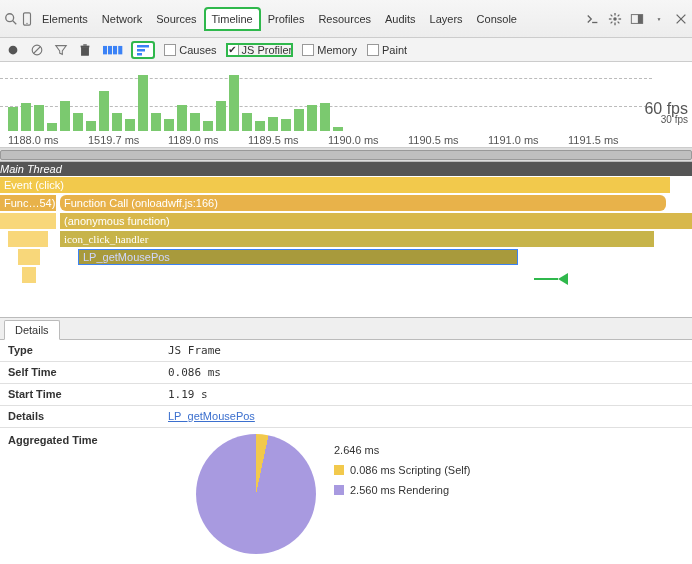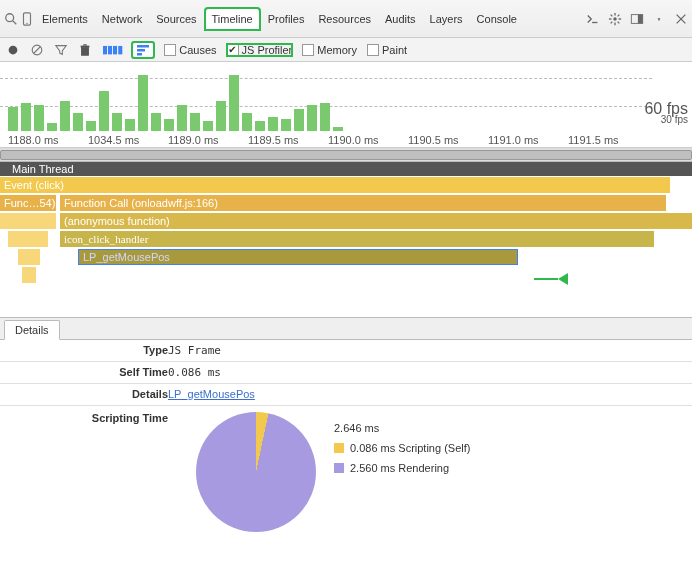--- a/index.html
+++ b/index.html
@@ -23,33 +23,33 @@
   .ov-bars .b { width:10px; background:#7bc96f; }
   .ov-ticks { position:absolute; bottom:0; left:8px; right:24px; display:flex; height:15px; align-items:center; color:#555;}
   .ov-ticks span { width:80px; text-align:left; }
   .fps-30 { position:absolute; right:4px; top:12px; font-size:10px; color:#555;margin-top:40px; }
   .fps-60 { position:absolute; right:4px; top:38px; font-size:16px; color:#555; }
   .fps-line { position:absolute; left:0; right:40px; border-top:1px dashed #bbb; }
   .scrollbar { height:14px; background:#ddd; border-bottom:1px solid #bbb; position:relative; }
   .scrollbar .thumb { position:absolute; top:2px; left:0; width:100%; height:10px; background:#bfbfbf; border:1px solid #999; border-radius:2px;}
   
   .flame-area { background:#fff; position:relative; }
-  .main-th { background:#555; color:#fff; padding:1px 12px; font-size:11px; }
+  .main-th { background:#555; color:#fff; padding:1px 0; font-size:11px;font-style:italic; }
   .row { height:18px; display:flex; align-items:center; position:relative; }
   .bar { height:16px; font-size:11px; color:#fff; padding:0 4px; display:flex; align-items:center; overflow:hidden; white-space:nowrap; position:absolute; }
   .ev-yellow { background:#f2c94c; color:#fff;}
   .ev-orange { background:#e8b24a; }
   .ev-gold { background:#d8b84b; }
   .ev-olive { background:#c7b44a; color:#fff;}
   .ev-sel { background:#a89a3c; border:1px solid #3b82f6; color:#cfd7ff;}
   .ev-purple { background:#9a8fe0; }
   .red-tri { position:absolute; width:0; height:0; border-left:8px solid transparent; border-top:8px solid #e53935; }
   .flame-gutter { background:#f8d77a; }
   
-  .details-wrap { border-top:1px solid #bbb;text-align:right; }
+  .details-wrap { border-top:1px solid #bbb; }
   .details-tabrow { display:flex; border-bottom:1px solid #bbb; background:#efefef;}
   .details-tabrow .dt { padding:3px 10px; font-size:11px; border:1px solid #bbb; border-bottom:1px solid #fff; border-radius:2px 2px 0 0; background:#fff; margin:2px 0 -1px 4px; }
   .kv { display:flex; border-bottom:1px solid #e0e0e0; padding:4px 8px; }
   .kv .k { width:160px; font-weight:bold; color:#333; }
   .kv .v { font-family: Menlo, monospace; font-size:11px; color:#333; }
   .kv .v a { color:#3b6fce; text-decoration:underline; }
   .agg { display:flex; padding:6px 8px; gap:18px; }
   .pie { position:relative; width:120px; height:120px; border-radius:50%; background: conic-gradient(#f2c94c 0deg 12deg, #a89ae0 12deg 360deg); margin-left:10px; }
   .legend { display:flex; flex-direction:column; gap:8px; font-family:Menlo,monospace; font-size:11px; padding-top:10px; }
   .legend .lrow { display:flex; align-items:center; gap:6px;}
@@ -201,41 +201,41 @@
       <div class="b" style="height: 10px;"></div>
       <div class="b" style="height: 14px;"></div>
       <div class="b" style="height: 12px;"></div>
       <div class="b" style="height: 22px;"></div>
       <div class="b" style="height: 26px;"></div>
       <div class="b" style="height: 28px;"></div>
       <div class="b" style="height: 4px;"></div>
     </div>
   <div class="ov-ticks" id="ovticks">
       <span>1188.0 ms</span>
-      <span>1034.5 ms</span>
+      <span>1519.7 ms</span>
       <span>1189.0 ms</span>
       <span>1189.5 ms</span>
       <span>1190.0 ms</span>
       <span>1190.5 ms</span>
       <span>1191.0 ms</span>
       <span>1191.5 ms</span>
     </div>
 </div>
 <div class="scrollbar">
     <div class="thumb"></div>
   </div>
 
 <div class="flame-area" style="height:155px;">
   <div class="main-th">Main Thread</div>
   <div class="row">
       <div class="bar ev-yellow" style="left:0; width:670px;">Event (click)</div>
     </div>
   <div class="row">
     <div class="bar ev-orange" style="left:0; width:56px;">Func…54)</div>
-    <div class="bar ev-orange" style="left:60px; width:606px;">Function Call (onloadwff.js:166)</div>
+    <div class="bar ev-orange" style="left:60px; width:606px;border-radius:6px;">Function Call (onloadwff.js:166)</div>
   </div>
   <div class="row">
     <div class="bar flame-gutter" style="left:0; width:56px;"></div>
     <div class="bar ev-gold" style="left:60px; width:652px;">(anonymous function)</div>
   </div>
   <div class="row">
     <div class="bar flame-gutter" style="left:8px; width:40px;"></div>
     <div class="bar ev-olive" style="left:60px; width:594px; color:#fff;font-family:Liberation Serif, serif;">icon_click_handler</div>
   </div>
   <div class="row">
@@ -254,25 +254,29 @@
     </div>
   <div class="kv">
       <div class="k">Type</div>
       <div class="v">JS Frame</div>
     </div>
   <div class="kv">
       <div class="k">Self Time</div>
       <div class="v">0.086 ms</div>
     </div>
   <div class="kv">
+      <div class="k">Start Time</div>
+      <div class="v">1.19 s</div>
+    </div>
+  <div class="kv">
       <div class="k">Details</div>
       <div class="v"><a href="#">LP_getMousePos</a></div>
     </div>
   <div class="agg">
-    <div class="k" style="width:160px;font-weight:bold">Scripting Time</div>
+    <div class="k" style="width:160px;font-weight:bold">Aggregated Time</div>
     <div class="pie"></div>
     <div class="legend">
       <div class="lrow">
           <span>2.646 ms</span>
         </div>
       <div class="lrow">
           <span class="sw y"></span>
           <span>0.086 ms Scripting (Self)</span>
         </div>
       <div class="lrow">

